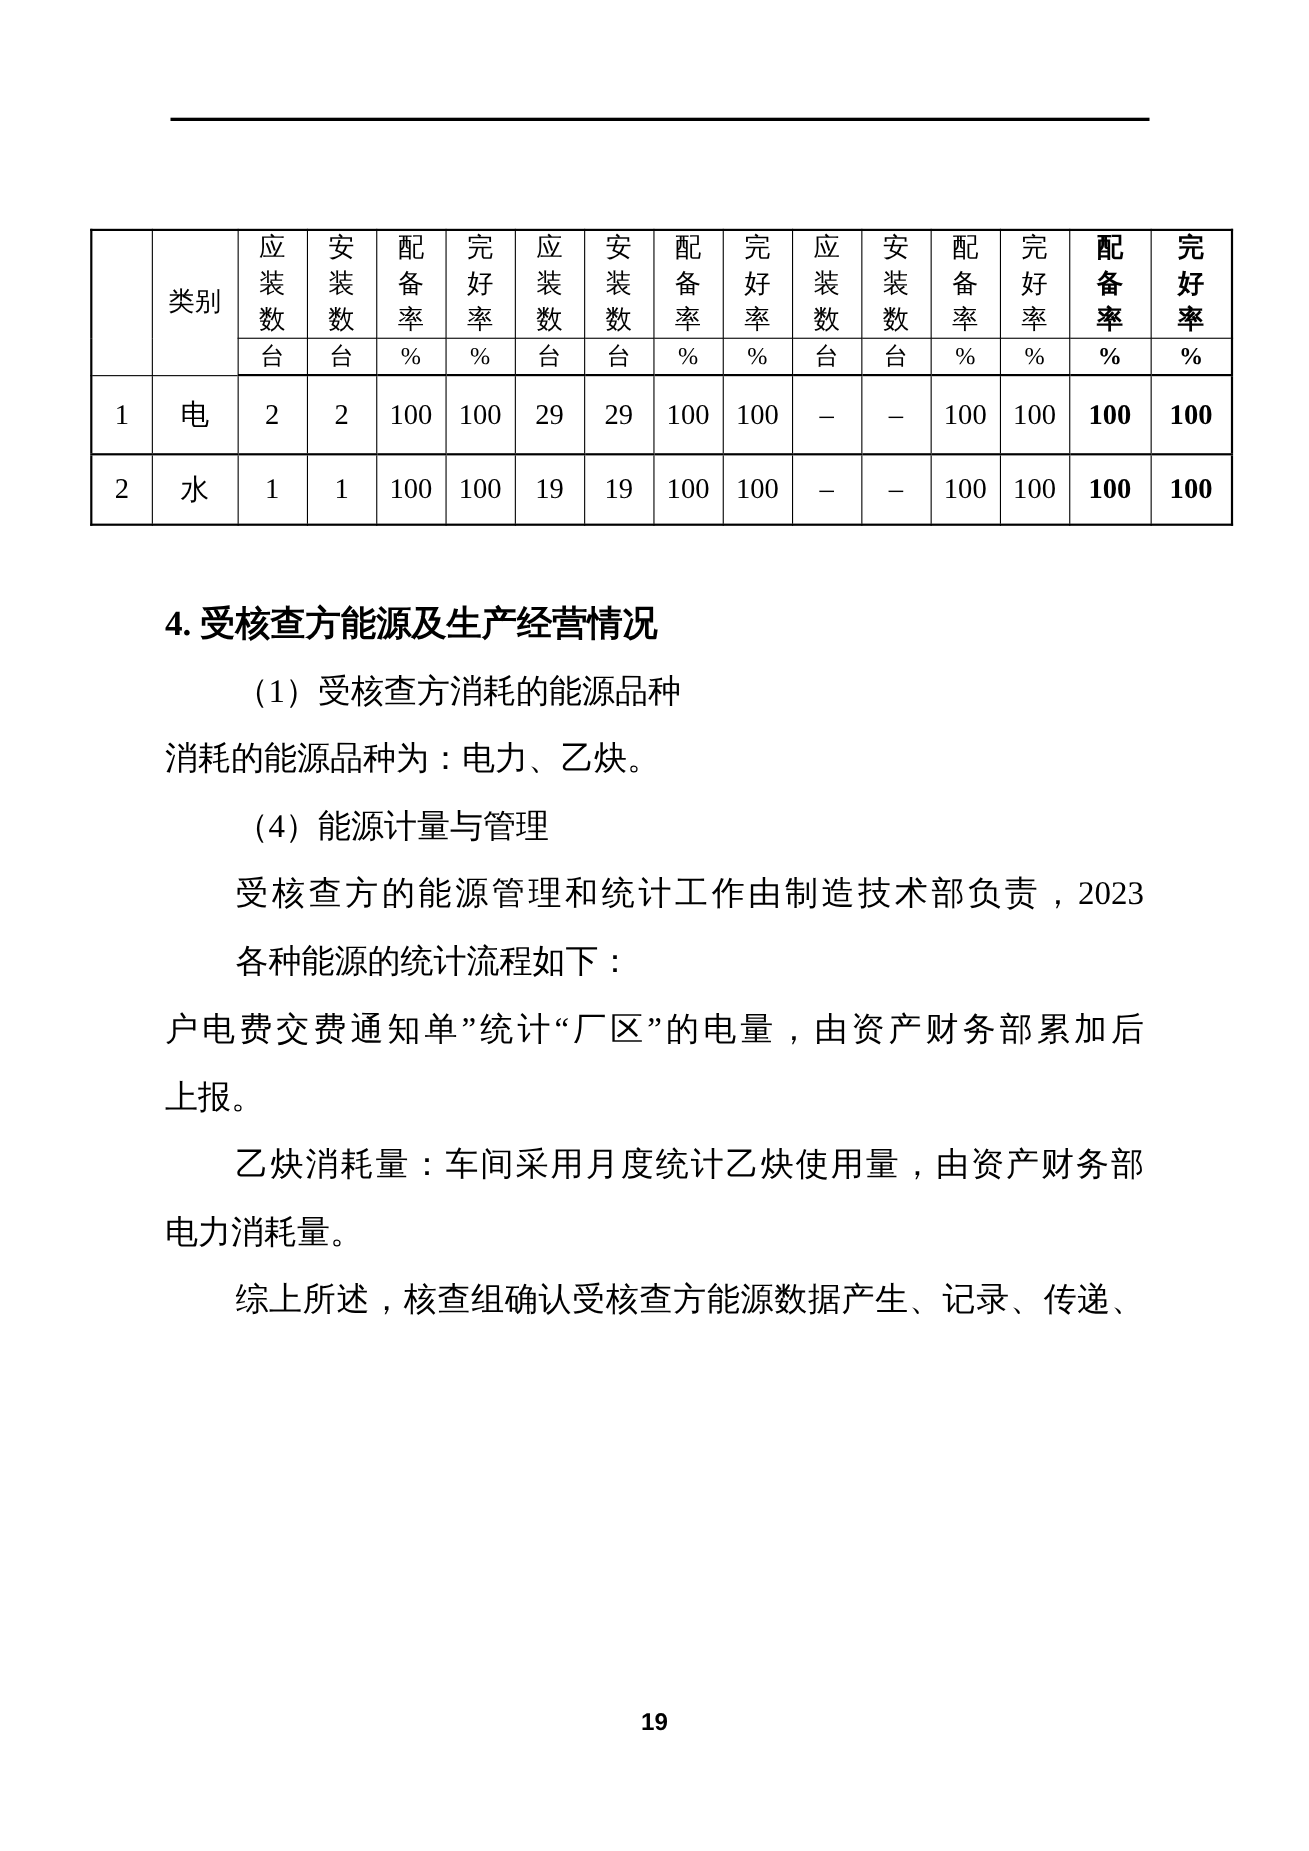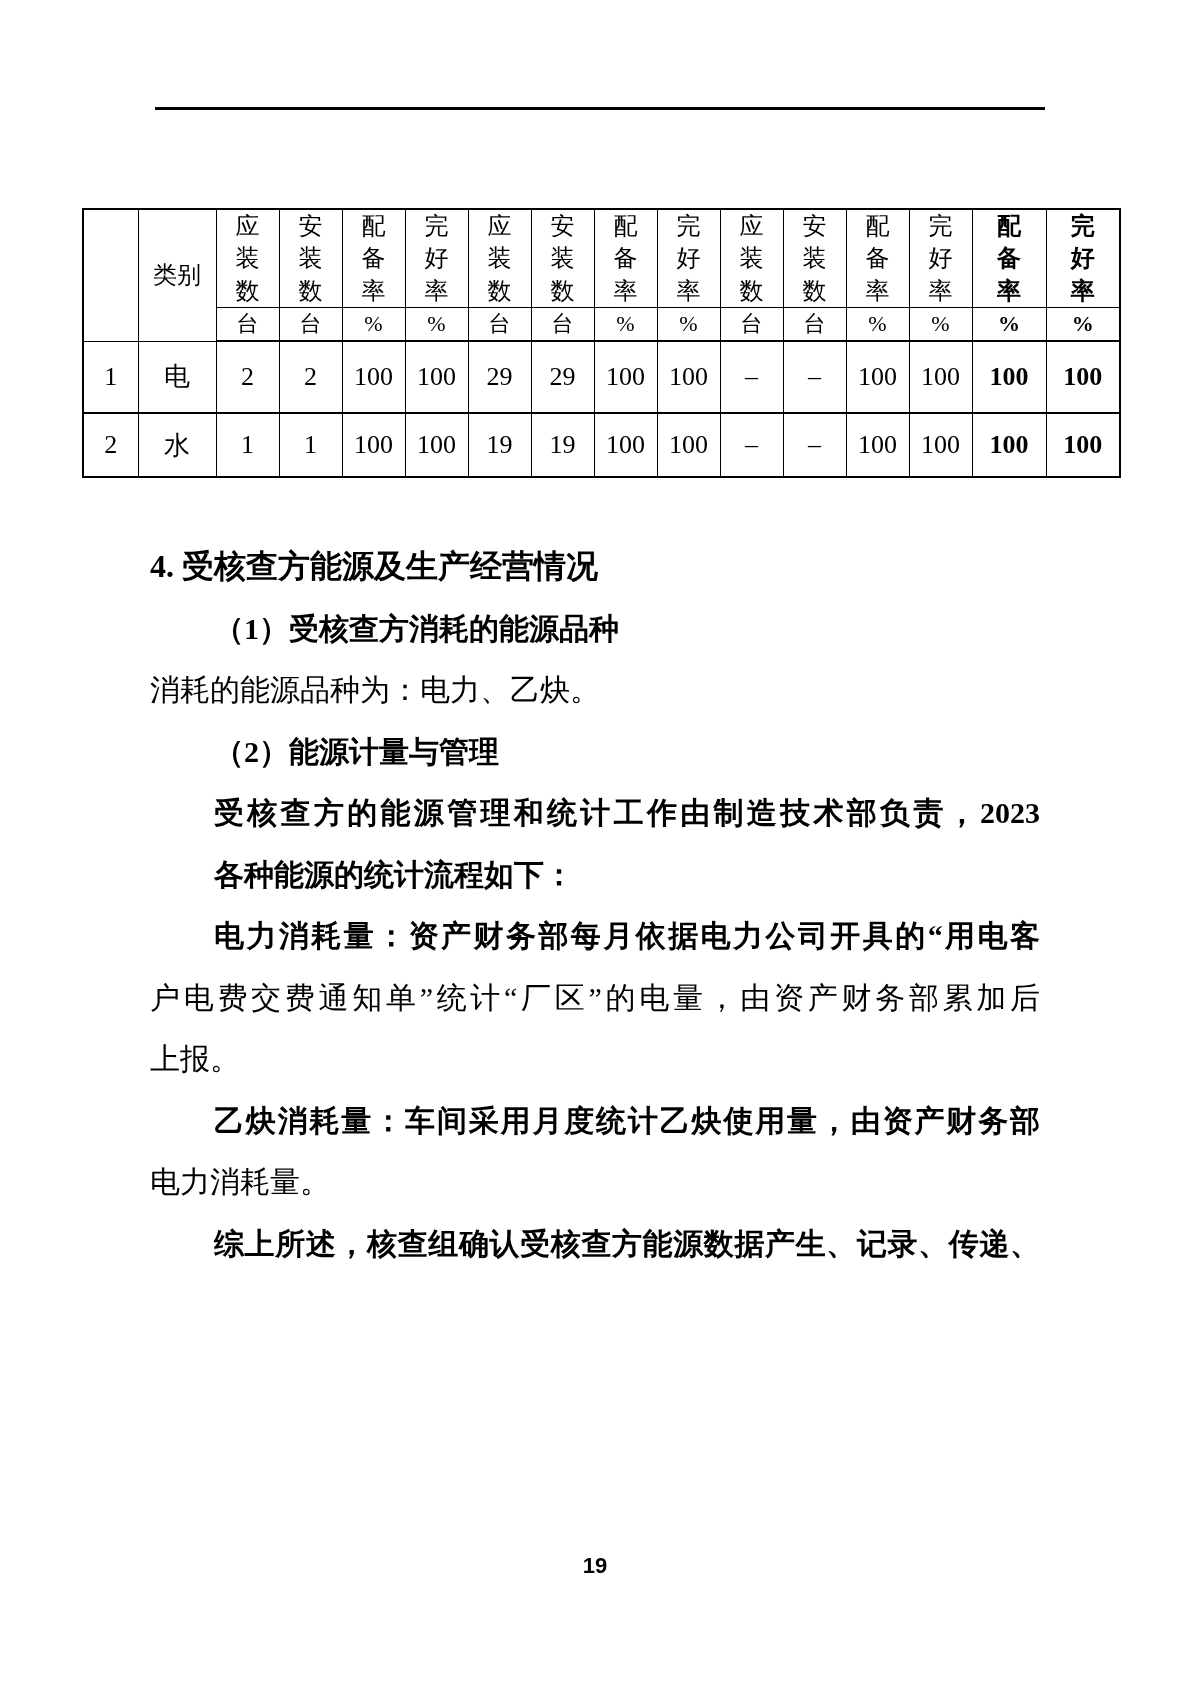--- a/index.html
+++ b/index.html
@@ -34,21 +34,21 @@
   tr.r1 td{height:70px;border-bottom:2px solid #000;}
   tr.r2 td{height:62px;}
   tr.drow td{font-size:26px;}
   .bcol{font-weight:bold !important;}
   span.v{display:inline-block;width:1.2em;word-break:break-all;line-height:1.35;text-align:center;}
 
   
   .text{position:absolute;left:150px;top:536px;width:890px;}
   .line{height:61.5px;line-height:61.5px;font-size:30px;white-space:nowrap;overflow:visible;}
   .line.h{font-size:32px;font-weight:bold;}
-  .line.ind{text-indent:64px;font-weight:bold;}
+  .line.ind{text-indent:64px;}
   .line.j{white-space:normal;text-align:justify;text-align-last:justify;text-justify:inter-character;}
 
   .pagenum{
     position:absolute;left:0;top:1553px;width:100%;
     text-align:center;
     font-family:"Liberation Sans","DejaVu Sans",sans-serif;
     font-size:22px;font-weight:bold;
   }
 </style>
 </head>
@@ -150,24 +150,23 @@
         <td class="bcol">100</td>
         <td class="bcol">100</td>
       </tr>
     </tbody>
   </table>
 
   <div class="text">
     <div class="line h">4. 受核查方能源及生产经营情况</div>
     <div class="line ind">（1）受核查方消耗的能源品种</div>
     <div class="line">消耗的能源品种为：电力、乙炔。</div>
-    <div class="line ind">（2）能源计量与管理</div>
+    <div class="line ind">（4）能源计量与管理</div>
     <div class="line ind j">受核查方的能源管理和统计工作由制造技术部负责，2023</div>
     <div class="line ind">各种能源的统计流程如下：</div>
-    <div class="line ind j">电力消耗量：资产财务部每月依据电力公司开具的“用电客</div>
     <div class="line j">户电费交费通知单”统计“厂区”的电量，由资产财务部累加后</div>
     <div class="line">上报。</div>
     <div class="line ind j">乙炔消耗量：车间采用月度统计乙炔使用量，由资产财务部</div>
     <div class="line">电力消耗量。</div>
     <div class="line ind j">综上所述，核查组确认受核查方能源数据产生、记录、传递、</div>
   </div>
 
   <div class="pagenum">19</div>
 
 </div>

